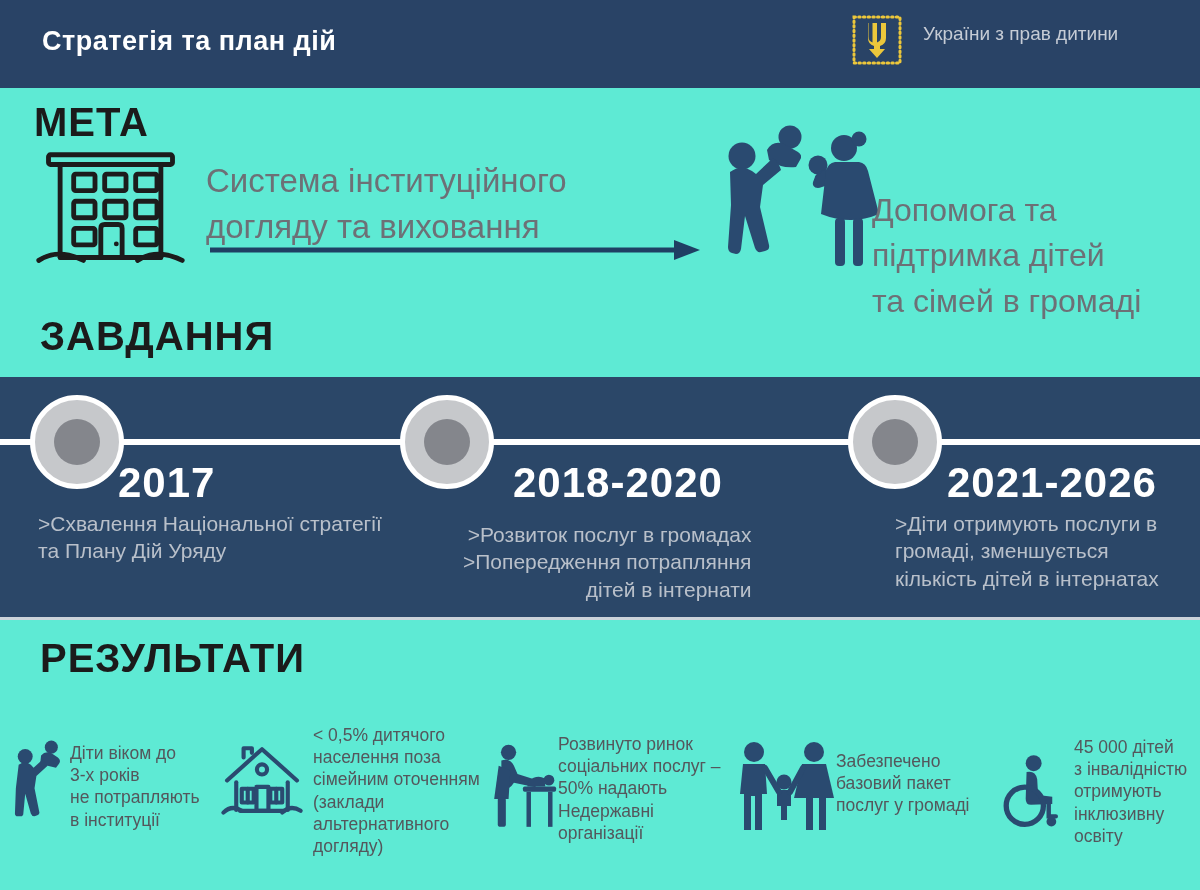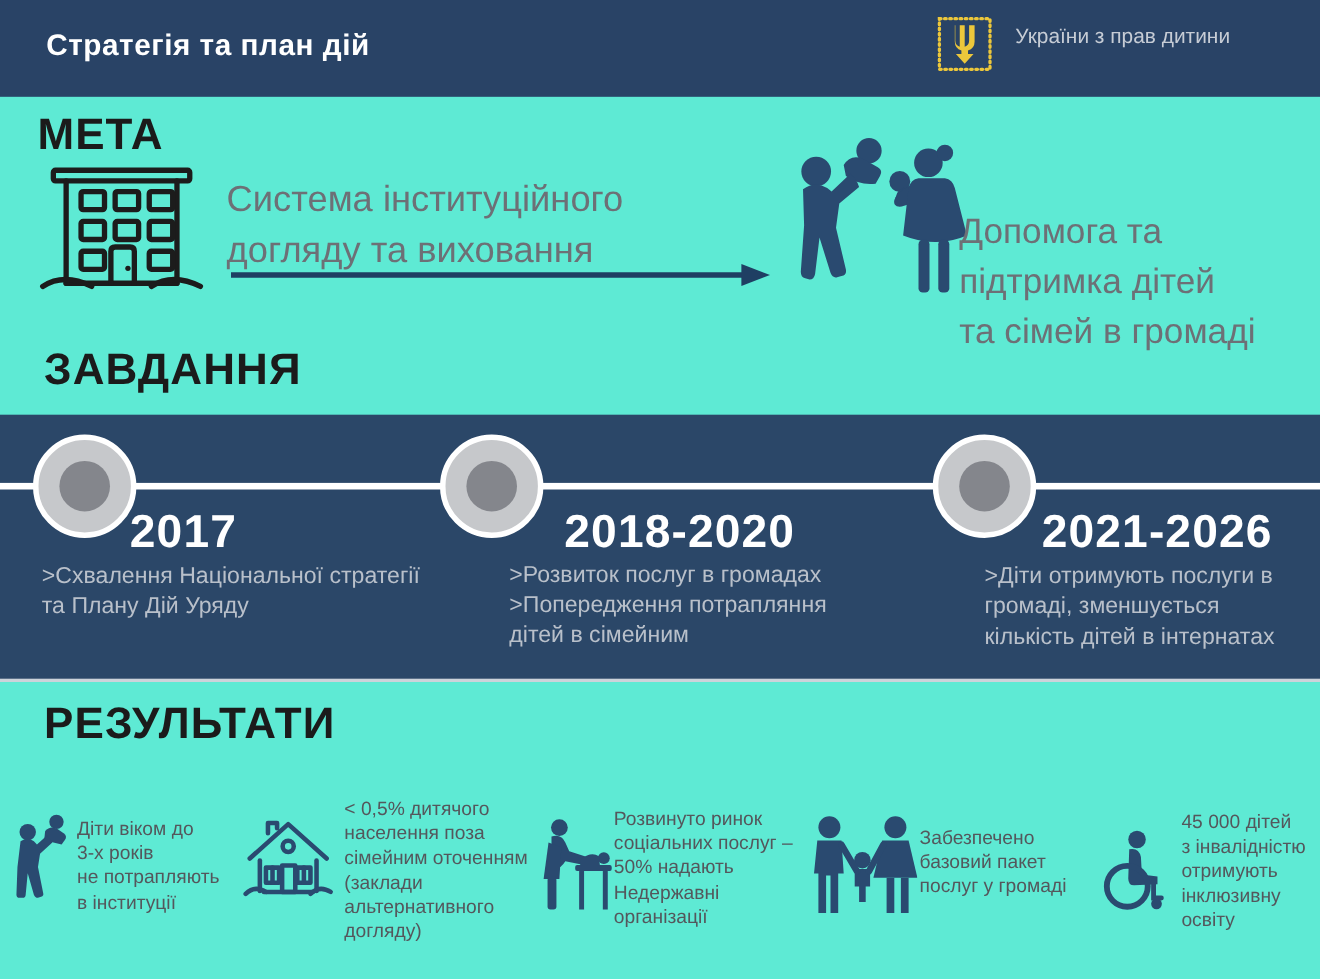--- a/index.html
+++ b/index.html
@@ -30,21 +30,21 @@
     border-bottom:3px solid #ccd3da;}
   .timeline-line{position:absolute;left:0;top:62px;width:1200px;height:6px;background:#ffffff;}
   .node{position:absolute;top:18px;width:94px;height:94px;border-radius:50%;
     background:#c6c8cb;border:5px solid #ffffff;box-sizing:border-box;
     display:flex;align-items:center;justify-content:center;}
   .node-core{width:46px;height:46px;border-radius:50%;background:#84868c;}
   .node1{left:30px;} .node2{left:400px;} .node3{left:848px;}
   .year{position:absolute;top:82px;font-size:42px;font-weight:bold;color:#ffffff;letter-spacing:1px;}
   .year1{left:118px;} .year2{left:513px;} .year3{left:947px;}
   .mtext{position:absolute;top:133px;font-size:21px;color:#b9c0ca;line-height:1.3;margin-left:20px;}
-  .mtext1{left:18px;} .mtext2{left:443px;top:132px;} .mtext3{left:875px;}
+  .mtext1{left:18px;} .mtext2{left:443px;top:144px;text-align:right;} .mtext3{left:875px;}
 
   
   .results-heading{left:40px;top:636px;}
   .r-icon{position:absolute;}
   .r-text{position:absolute;font-size:17.5px;color:#54575c;line-height:1.27;}
   .ri1{left:14px;top:738px;}   .rt1{left:70px;top:742px;}
   .ri2{left:216px;top:736px;}  .rt2{left:313px;top:724px;}
   .ri3{left:487px;top:742px;}  .rt3{left:558px;top:733px;}
   .ri4{left:734px;top:740px;}  .rt4{left:836px;top:750px;}
   .ri5{left:1000px;top:752px;} .rt5{left:1074px;top:736px;}
@@ -140,21 +140,21 @@
     <div class="year year2">2018-2020</div>
     <div class="year year3">2021-2026</div>
 
     <div class="mtext mtext1">
       <div>&gt;Схвалення Національної стратегії</div>
       <div>та Плану Дій Уряду</div>
     </div>
     <div class="mtext mtext2">
       <div>&gt;Розвиток послуг в громадах</div>
       <div>&gt;Попередження потрапляння</div>
-      <div>дітей в сімейним</div>
+      <div>дітей в інтернати</div>
     </div>
     <div class="mtext mtext3">
       <div>&gt;Діти отримують послуги в</div>
       <div>громаді, зменшується</div>
       <div>кількість дітей в інтернатах</div>
     </div>
   </div>
 
   <div class="big-heading results-heading">РЕЗУЛЬТАТИ</div>
 

